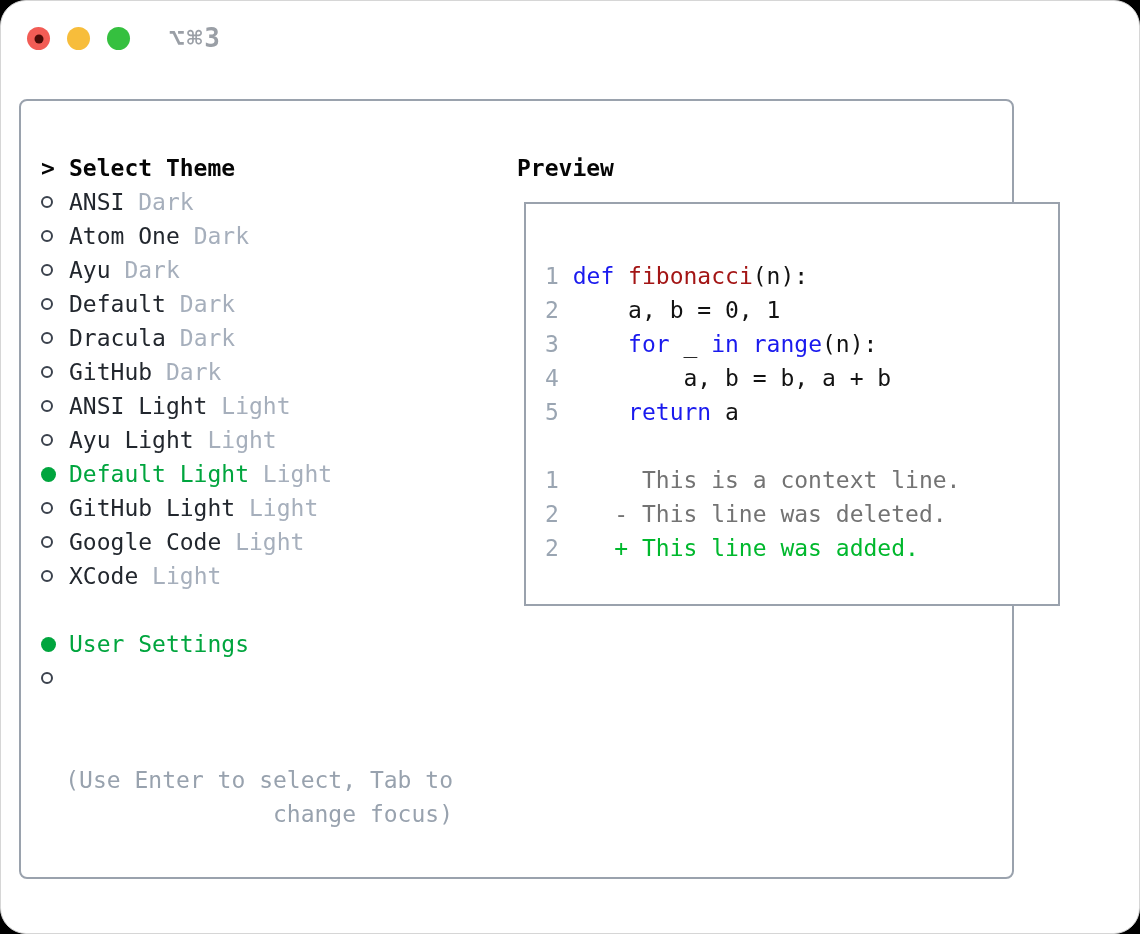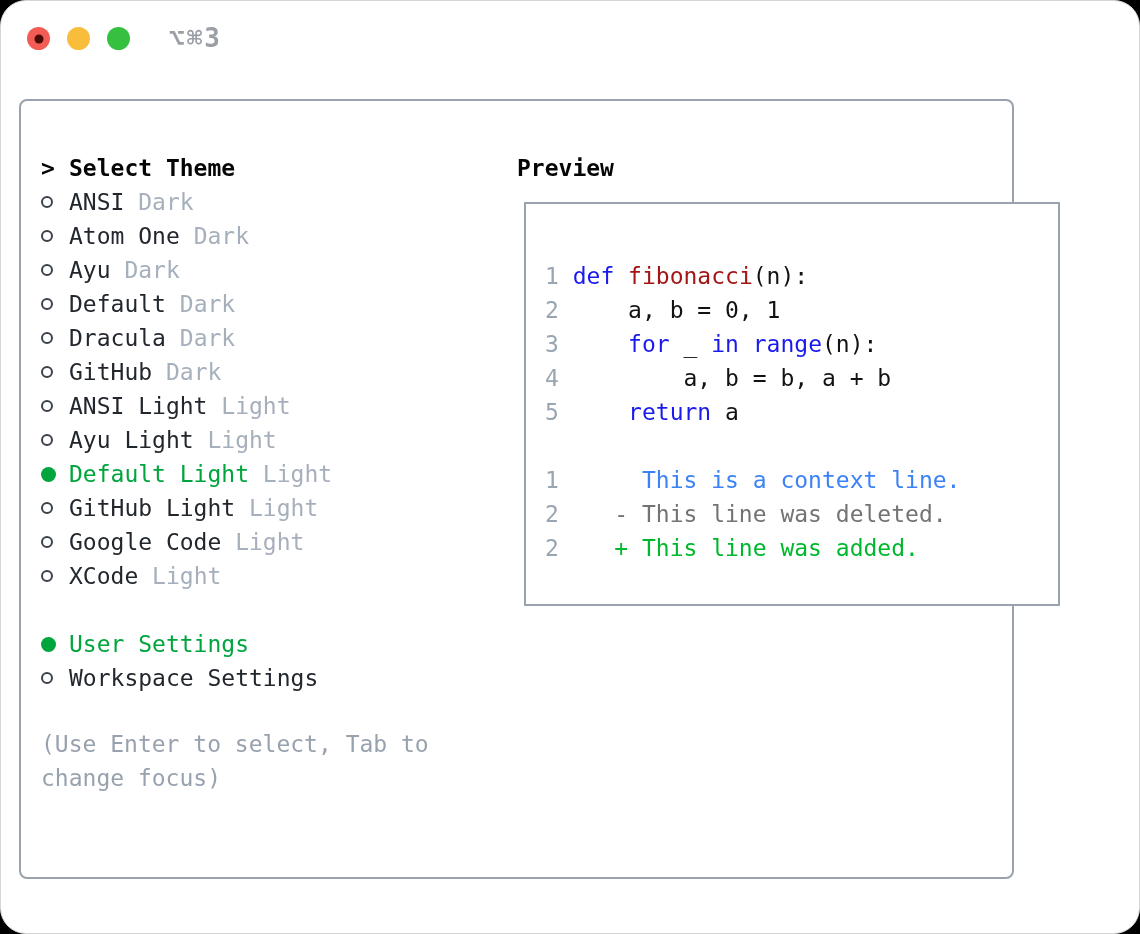--- a/index.html
+++ b/index.html
@@ -70,24 +70,25 @@
   .subhdr { color: #16191e; }
   .t-name { color: #22272e; }
   .t-name.sel { color: #00a53e; }
   .t-var { color: #a6afbc; text-align: center; }
   .apply-label { color: #22272e; }
   .apply-label.sel { color: #00a53e; }
 
   .theme-list { position: absolute; left: 0; top: 0; }
   .apply-block { position: absolute; left: 0; top: 476px; }
   .hint {
-    position: absolute; left: 0; top: 576px;
+    position: absolute; left: 0; top: 612px;
     width: 412px;
     font-size: 23px; line-height: 34px;
     color: #98a2ae;
+    text-align: right;
   }
 
   
   .preview-title { font-size: 23px; line-height: 34px; }
   .preview-box {
     margin-left: 7px; margin-top: 17px;
     width: 536px; height: 404px;
     border: 2px solid #9aa2ad;
     background: #fff;
     padding: 55px 0 0 19px;
@@ -95,21 +96,21 @@
   }
   .pline {
     font-size: 23px; line-height: 34px;
     white-space: pre; color: #121212;
   }
   .ln  { color: #9aa5b2; }
   .kw  { color: #1a1aee; }
   .fn  { color: #a31515; }
   .plain { color: #121212; }
   .gap { height: 34px; }
-  .ctx { color: #3b82f6; text-align: right; }
+  .ctx { color: #737373; text-align: right; }
   .del { color: #737373; }
   .add { color: #00b82d; }
 </style>
 </head>
 <body>
 
 <div class="window">
 
   <div class="titlebar">
     <div class="light light-close">
@@ -140,21 +141,21 @@
             <div class="row"><span class="marker"><span class="radio on"></span></span><span class="t-name sel">Default Light</span><span class="t-var"> Light</span></div>
             <div class="row"><span class="marker"><span class="radio"></span></span><span class="t-name">GitHub Light</span><span class="t-var"> Light</span></div>
             <div class="row"><span class="marker"><span class="radio"></span></span><span class="t-name">Google Code</span><span class="t-var"> Light</span></div>
             <div class="row"><span class="marker"><span class="radio"></span></span><span class="t-name">XCode</span><span class="t-var"> Light</span></div>
           </div>
       </div>
 
       <div class="apply-block">
         <div id="apply-items">
             <div class="row"><span class="marker"><span class="radio on"></span></span><span class="apply-label sel">User Settings</span></div>
-            <div class="row"><span class="marker"><span class="radio"></span></span><span class="apply-label">Workspace Settings</span></div>
+            <div class="row"><span class="marker"><span class="radio"></span></span></div>
           </div>
       </div>
 
       <div class="hint">(Use Enter to select, Tab to change focus)</div>
     </div>
 
     <div class="col-right">
       <div class="preview-title hdr">Preview</div>
       <div class="preview-box">
         <div id="code-lines">

